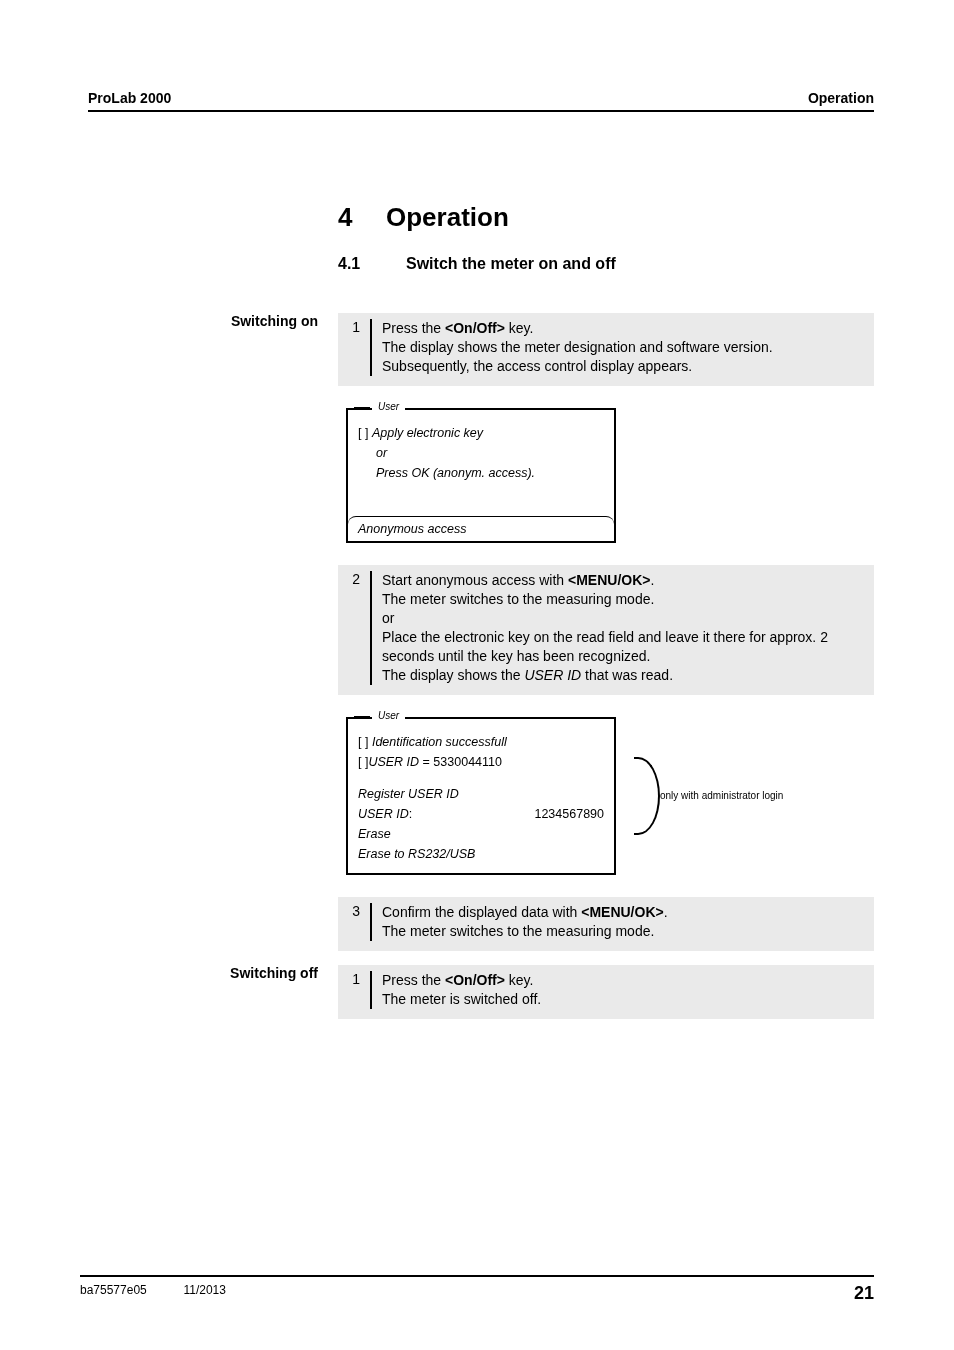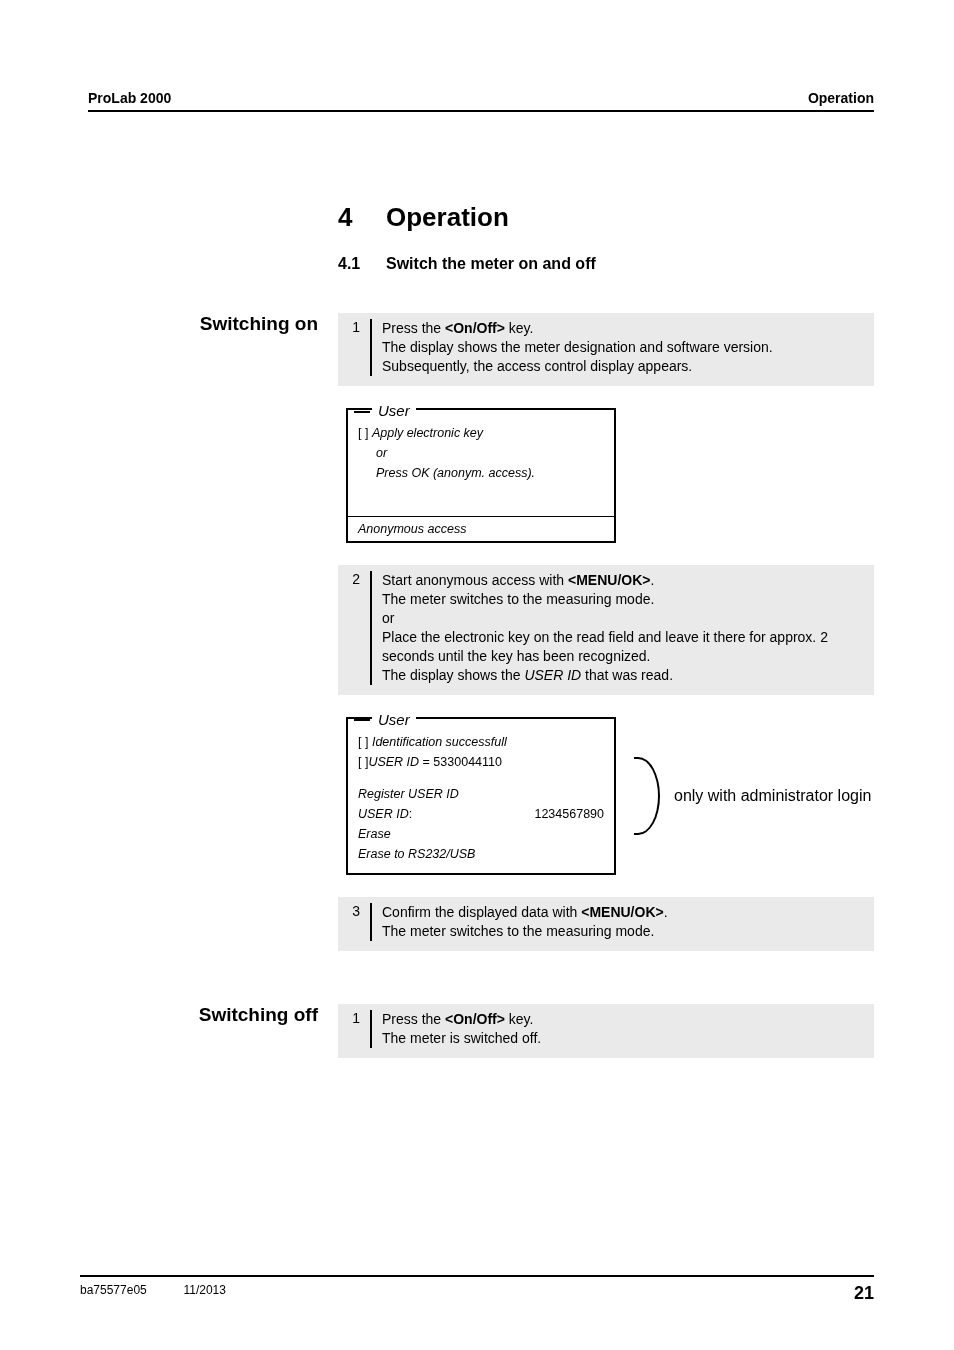--- a/index.html
+++ b/index.html
@@ -3,46 +3,46 @@
 <meta charset="utf-8">
 <style>
   * { box-sizing: border-box; margin: 0; padding: 0; }
   html, body { width: 954px; height: 1350px; background: #fff; font-family: Arial, Helvetica, sans-serif; color: #000; }
   .page { width: 954px; height: 1344px; position: relative; padding: 90px 80px 40px 88px; }
   .hdr { display: flex; justify-content: space-between; font-weight: bold; font-size: 14px; border-bottom: 2px solid #000; padding-bottom: 4px; }
   .main { margin-top: 90px; }
   .chap-row { display: flex; align-items: baseline; margin-left: 250px; }
   .chap-num { font-size: 26px; font-weight: bold; width: 48px; }
   .chap-title { font-size: 26px; font-weight: bold; }
-  .sec-row { display: flex; align-items: baseline; margin-left: 250px; margin-top: 22px; }
+  .sec-row { display: flex; align-items: baseline; margin-left: 250px; margin-top: 22px; gap: 20px; }
   .sec-num { font-size: 16px; font-weight: bold; width: 48px; }
   .sec-title { font-size: 16px; font-weight: bold; }
   .block { display: flex; margin-top: 40px; }
-  .side { width: 250px; text-align: right; padding-right: 20px; font-weight: bold; font-size: 19px; }
+  .side { width: 250px; text-align: right; padding-right: 20px; font-weight: bold; font-size: 14px; }
   .content { flex: 1; }
   .step { display: flex; background: #eaeaea; padding: 6px 8px 10px 8px; }
   .step-num { width: 24px; font-size: 14px; text-align: right; padding-right: 10px; }
   .step-bar { width: 2px; background: #000; margin-right: 10px; align-self: stretch; }
   .step-txt { flex: 1; font-size: 14px; line-height: 1.35; }
   .panel-wrap { margin: 22px 0 22px 8px; position: relative; }
   .panel { border: 2px solid #000; width: 270px; padding: 14px 10px 8px 10px; font-size: 12.5px; font-style: italic; line-height: 1.45; position: relative; }
-  .panel-title { position: absolute; top: -10px; left: 24px; background: #fff; padding: 0 6px; font-style: italic; font-size: 15px; }
+  .panel-title { position: absolute; top: -10px; left: 24px; background: #fff; padding: 0 6px; font-style: italic; font-size: 10px; }
   .panel-title::before { content: ""; position: absolute; left: -18px; top: 50%; width: 16px; height: 2px; background: #000; }
   .panel .row { margin-bottom: 2px; }
-  .panel .footer { border-top: 1px solid #000; margin: 34px -10px -8px -10px; padding: 3px 10px; }
+  .panel .footer { border-top: 1px solid #000; margin: 34px -10px -8px -10px; padding: 3px 10px; border-radius: 8px; }
   .panel2 .footer { margin-top: 4px; }
   .annot-row { display: flex; align-items: center; }
   .brace {
     width: 26px; height: 78px; margin-left: 18px;
     border: 2px solid #000;
     border-left: none;
     border-radius: 0 28px 28px 0 / 0 50px 50px 0;
     position: relative;
   }
-  .annot-txt { font-size: 16px; margin-left: 14px; }
+  .annot-txt { font-size: 10px; }
   .footer-page { position: absolute; bottom: 40px; left: 80px; right: 80px; border-top: 2px solid #000; padding-top: 6px; display: flex; justify-content: space-between; font-size: 12px; margin-top: 37px; }
   .footer-page .pno { font-weight: bold; font-size: 18px; }
   b { font-weight: bold; }
   em, i { font-style: italic; }
   .nonitalic { font-style: normal; }
 </style>
 </head>
 <body>
 
 <div class="page">
@@ -120,21 +120,21 @@
           <div class="step-bar"></div>
           <div class="step-txt">
             <span>Confirm the displayed data with </span><b>&lt;MENU/OK&gt;</b><span>.</span><br>
             <span>The meter switches to the measuring mode.</span>
           </div>
         </div>
 
       </div>
     </div>
 
-    <div class="block" style="margin-top:53px;justify-content:center;">
+    <div class="block" style="margin-top:14px;justify-content:center;">
       <div class="side">Switching off</div>
       <div class="content">
         <div class="step">
           <div class="step-num">1</div>
           <div class="step-bar"></div>
           <div class="step-txt">
             <span>Press the </span><b>&lt;On/Off&gt;</b><span> key.</span><br>
             <span>The meter is switched off.</span>
           </div>
         </div>

